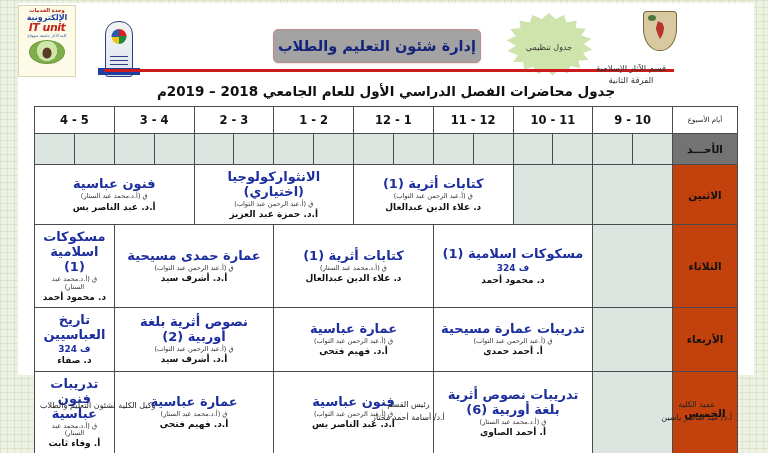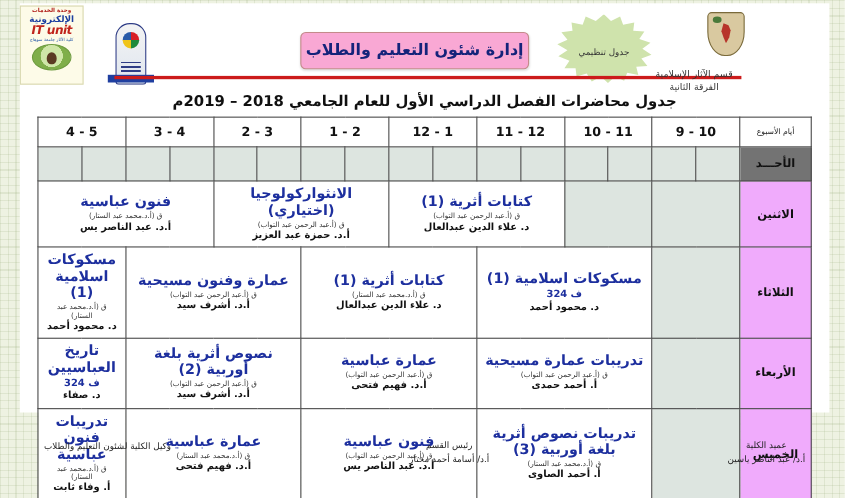--- a/index.html
+++ b/index.html
@@ -66,21 +66,21 @@
   }
   .logo-zu .tower:after{
     content:"";position:absolute;left:4px;bottom:6px;width:18px;height:14px;
     background:repeating-linear-gradient(to bottom,#2f3d86 0 1.5px,transparent 1.5px 4px);
   }
   .logo-zu .base{
     position:absolute;bottom:2px;left:2px;width:42px;height:7px;background:#1f3fa0;
   }
   .admin-box{
     position:absolute;left:255px;top:26px;width:206px;height:32px;
-    border:1px solid #c48a8a;border-radius:5px;background:#f9a8d4;
+    border:1px solid #c48a8a;border-radius:5px;background:#a3a3a3;
     display:flex;align-items:center;justify-content:center;
     box-shadow:0 1px 2px rgba(0,0,0,.12);
   }
   .admin-box span{
     font-size:14.5px;font-weight:bold;color:#14237a;letter-spacing:0px;
   }
   .star{
     position:absolute;left:485px;top:10px;width:92px;height:68px;
     background:#cfe3ac;
     display:flex;align-items:center;justify-content:center;
@@ -131,21 +131,21 @@
     text-align:center;
   }
   thead th{
     height:18px;background:#ffffff;
     font-size:11.5px;font-weight:bold;color:#111;
   }
   thead th.dayhead{
     font-size:7px;font-weight:normal;color:#222;margin-top:36px;
   }
   td.daycell{
-    background:#f0abfc;font-size:10.5px;font-weight:bold;color:#111;width:56px;
+    background:#c2410c;font-size:10.5px;font-weight:bold;color:#111;width:56px;
   }
   tr.sunday td{background:#dde5e0;height:22px;}
   tr.sunday td.daycell{background:#737373;letter-spacing:2px;}
   td.slot{height:51px;background:#fff;}
   td.empty{background:#dde5e0;}
   .course{
     display:flex;flex-direction:column;justify-content:center;align-items:center;
     height:100%;padding:1px 2px;box-sizing:border-box;gap:1px;
   }
   .course .name{font-size:13px;font-weight:bold;color:#1d2f9e;line-height:1.15;}
@@ -281,21 +281,21 @@
           </td>
           <td colspan="4" class="slot">
             <div class="course">
               <div class="name">كتابات أثرية (1)</div>
               <div class="hall">ق (أ.د.محمد عبد الستار)</div>
               <div class="teacher">د. علاء الدين عبدالعال</div>
             </div>
           </td>
           <td colspan="4" class="slot">
             <div class="course">
-              <div class="name">عمارة وفنون مسيحية</div>
+              <div class="name">عمارة حمدى مسيحية</div>
               <div class="hall">ق (أ.عبد الرحمن عبد التواب)</div>
               <div class="teacher">أ.د. أشرف سيد</div>
             </div>
           </td>
           <td colspan="2" class="slot">
             <div class="course">
               <div class="name">مسكوكات اسلامية (1)</div>
               <div class="hall">ق (أ.د.محمد عبد الستار)</div>
               <div class="teacher">د. محمود أحمد</div>
             </div>
@@ -331,21 +331,21 @@
               <div class="room">ف 324</div>
               <div class="teacher">د. صفاء</div>
             </div>
           </td>
         </tr>
         <tr>
           <td class="daycell">الخميس</td>
           <td colspan="2" class="slot empty"></td>
           <td colspan="4" class="slot">
             <div class="course">
-              <div class="name">تدريبات نصوص أثرية بلغة أوربية (3)</div>
+              <div class="name">تدريبات نصوص أثرية بلغة أوربية (6)</div>
               <div class="hall">ق (أ.د.محمد عبد الستار)</div>
               <div class="teacher">أ. أحمد الصاوى</div>
             </div>
           </td>
           <td colspan="4" class="slot">
             <div class="course">
               <div class="name">فنون عباسية</div>
               <div class="hall">ق (أ.عبد الرحمن عبد التواب)</div>
               <div class="teacher">أ.د. عبد الناصر يس</div>
             </div>

